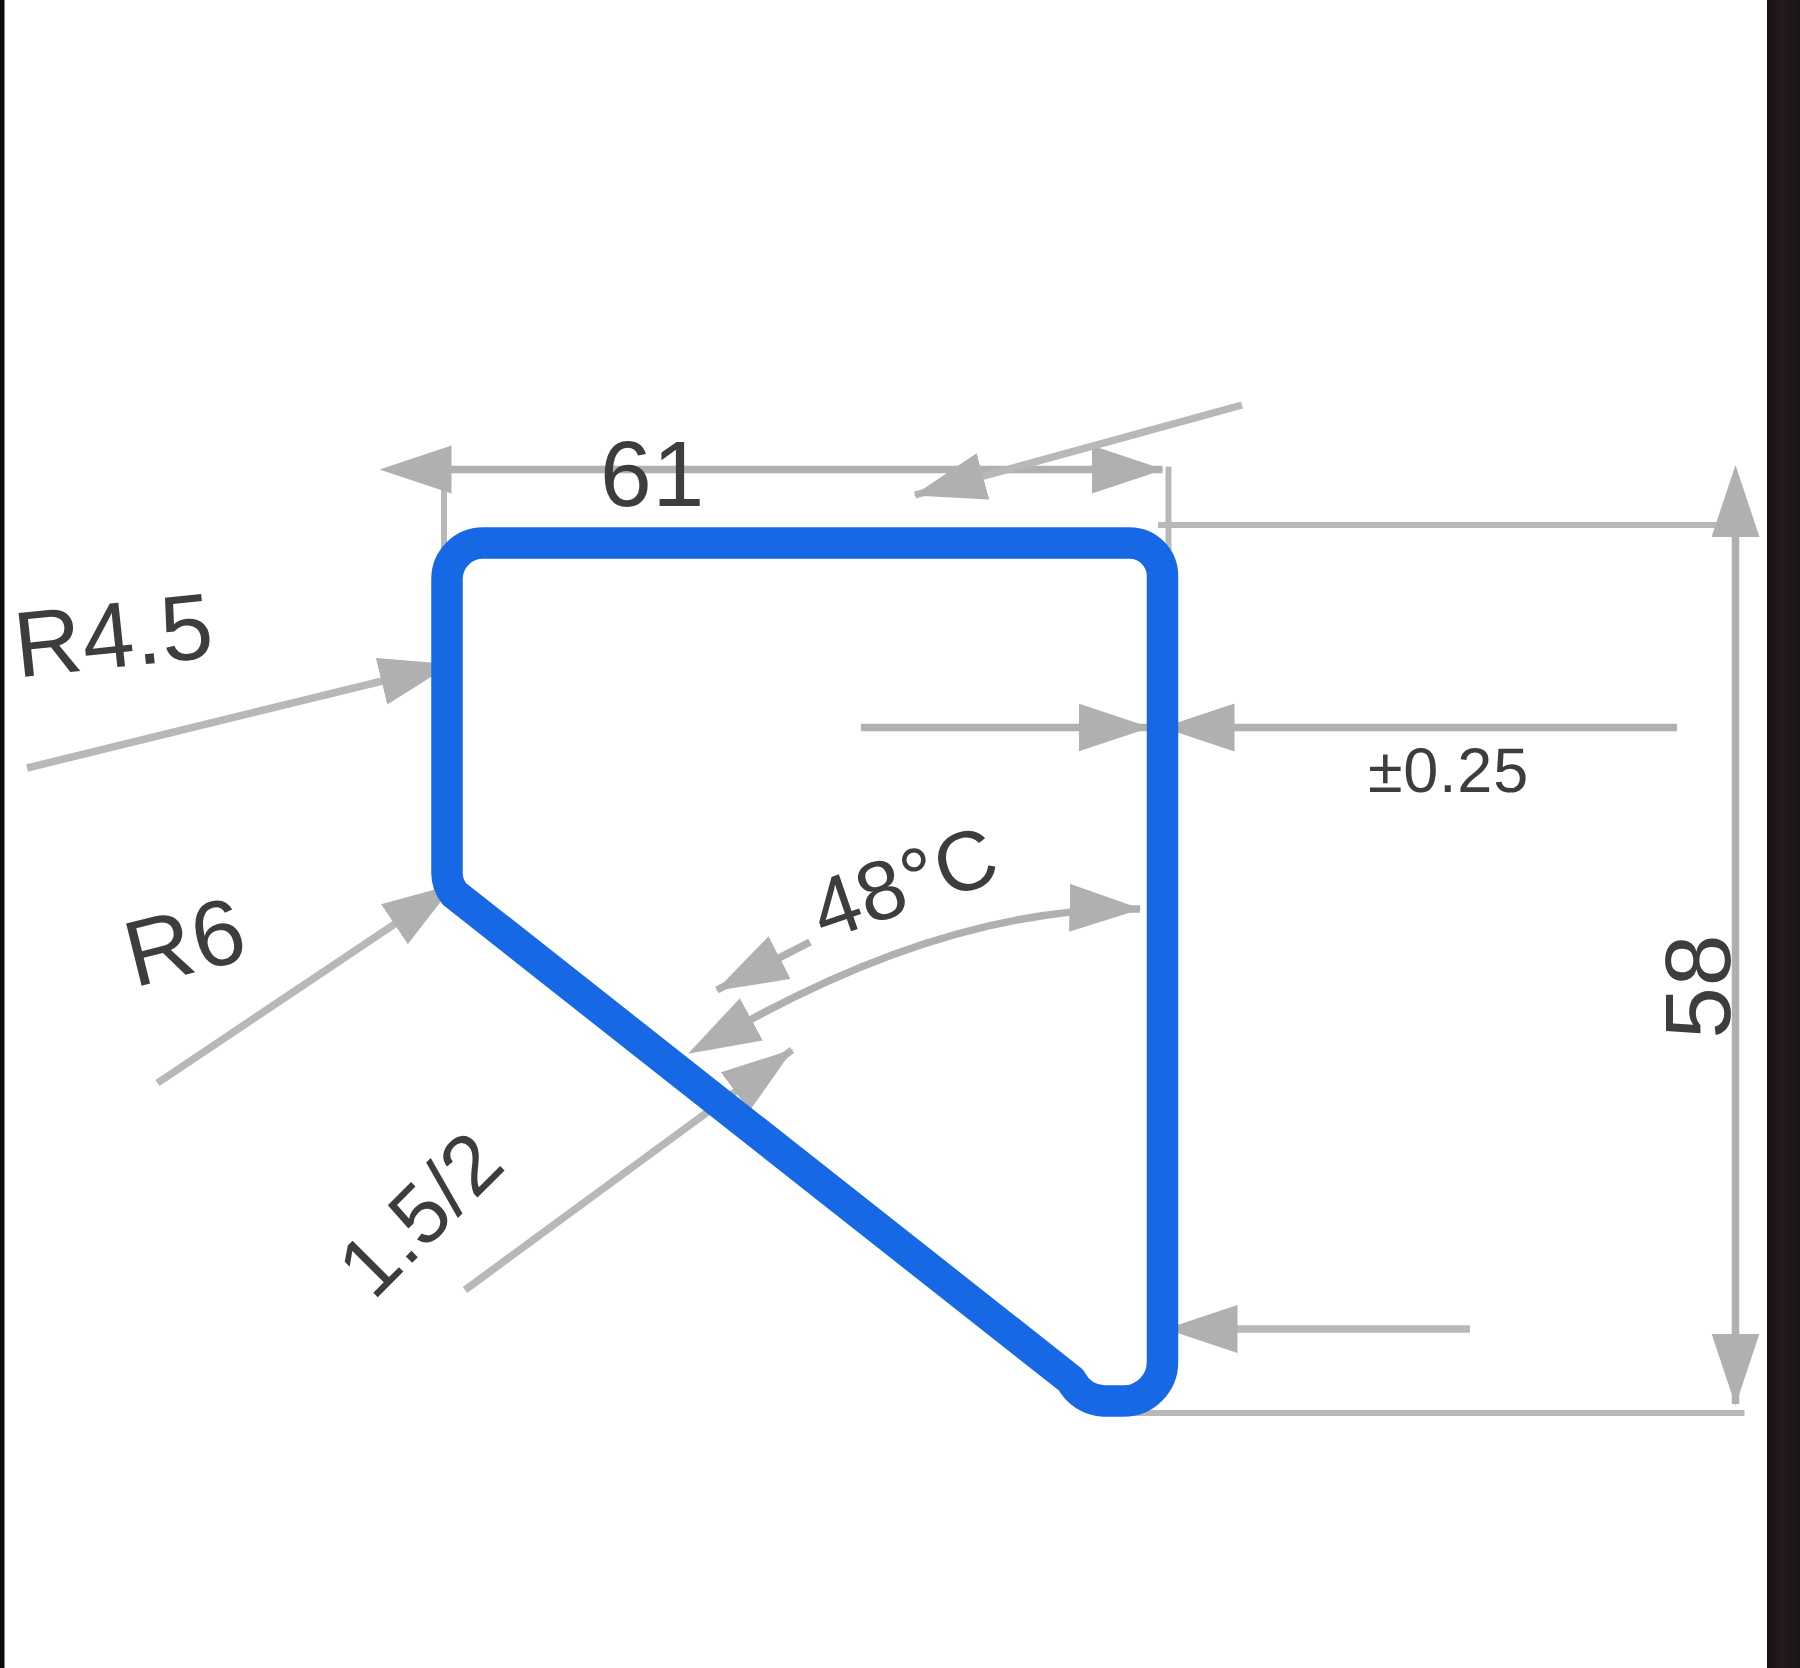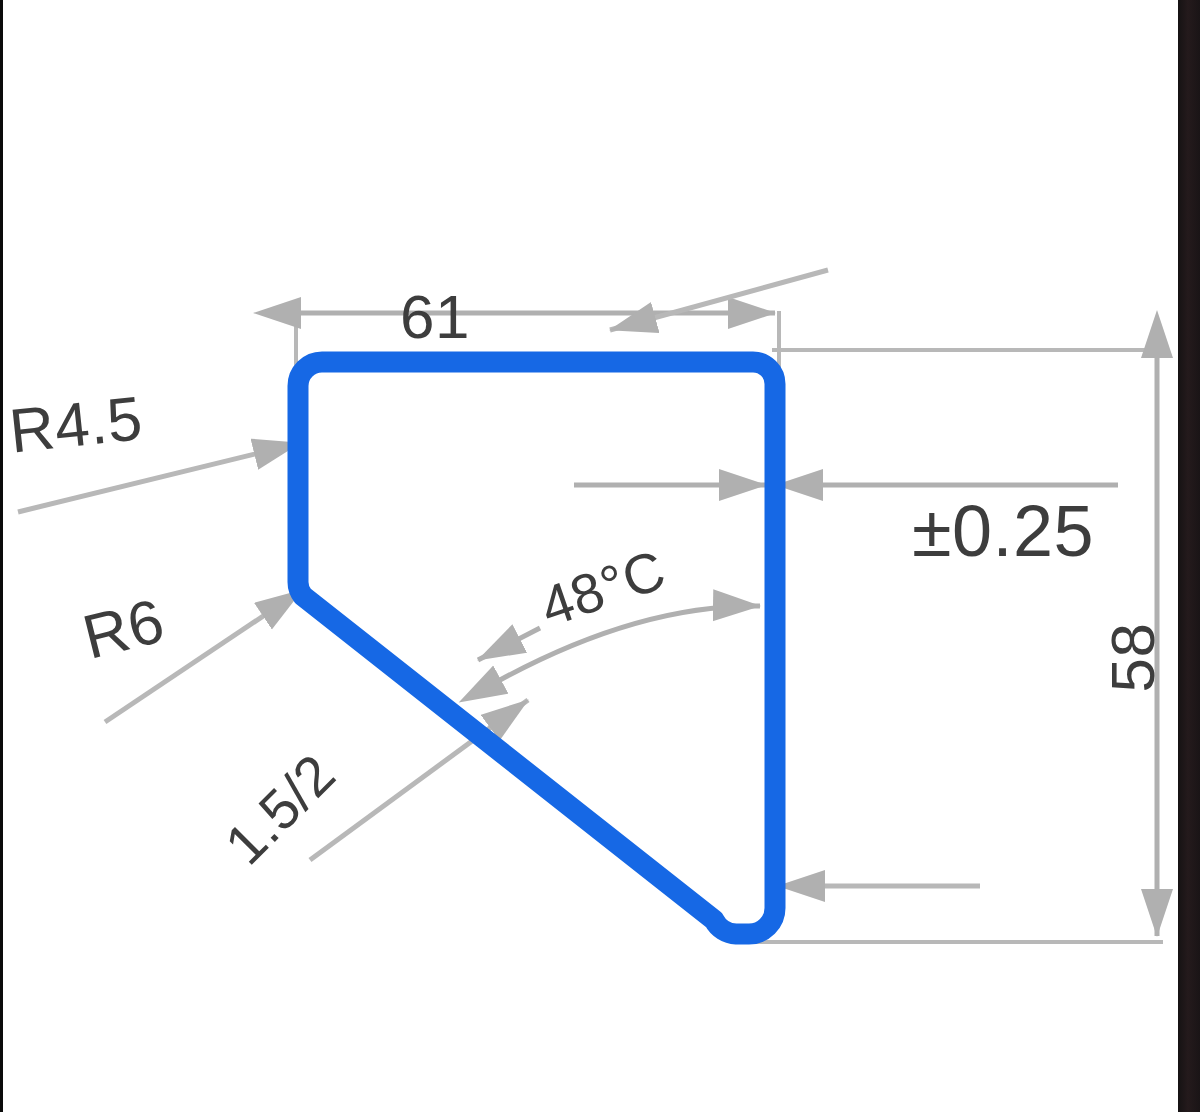--- a/index.html
+++ b/index.html
@@ -113,21 +113,21 @@
                A 22,22 0 0 1 298,582
                L 298,386
                A 24,24 0 0 1 322,362 Z" fill="none" stroke="#1668e5" stroke-width="21" stroke-linejoin="round" stroke-linecap="round"></path>
     </g>
   </svg>
 
   <div class="dim-label" style="left:400px; top:238px; font-size:62px;margin-top:43px;">61</div>
 
   <div class="dim-label" style="left:1098px; top:622px; font-size:62px; transform:rotate(-90deg); transform-origin:center center;">58</div>
 
-  <div class="dim-label" style="left:912px; top:490px; font-size:72px;">±0.25</div>
+  <div class="dim-label" style="left:912px; top:490px; font-size:42px;">±0.25</div>
 
   <div class="dim-label" style="left:532px; top:578px; font-size:56px; transform:rotate(-19deg); transform-origin:left top;">48°C</div>
 
   <div class="dim-label" style="left:258px; top:812px; font-size:56px; transform:rotate(-45deg); transform-origin:left bottom;">1.5/2</div>
 
   <div class="dim-label" style="left:6px; top:396px; font-size:62px; transform:rotate(-6deg); transform-origin:left top;">R4.5</div>
 
   <div class="dim-label" style="left:76px; top:604px; font-size:62px; transform:rotate(-14deg); transform-origin:left top;">R6</div>
 
 

